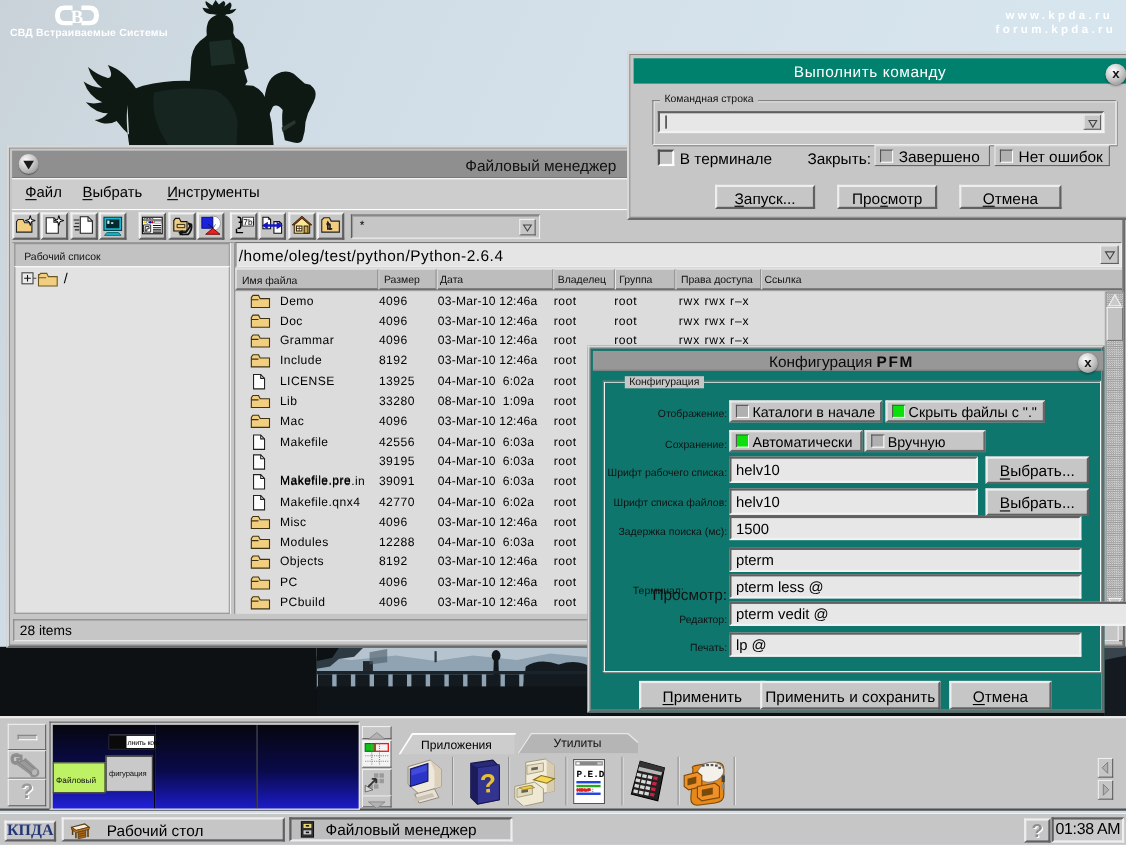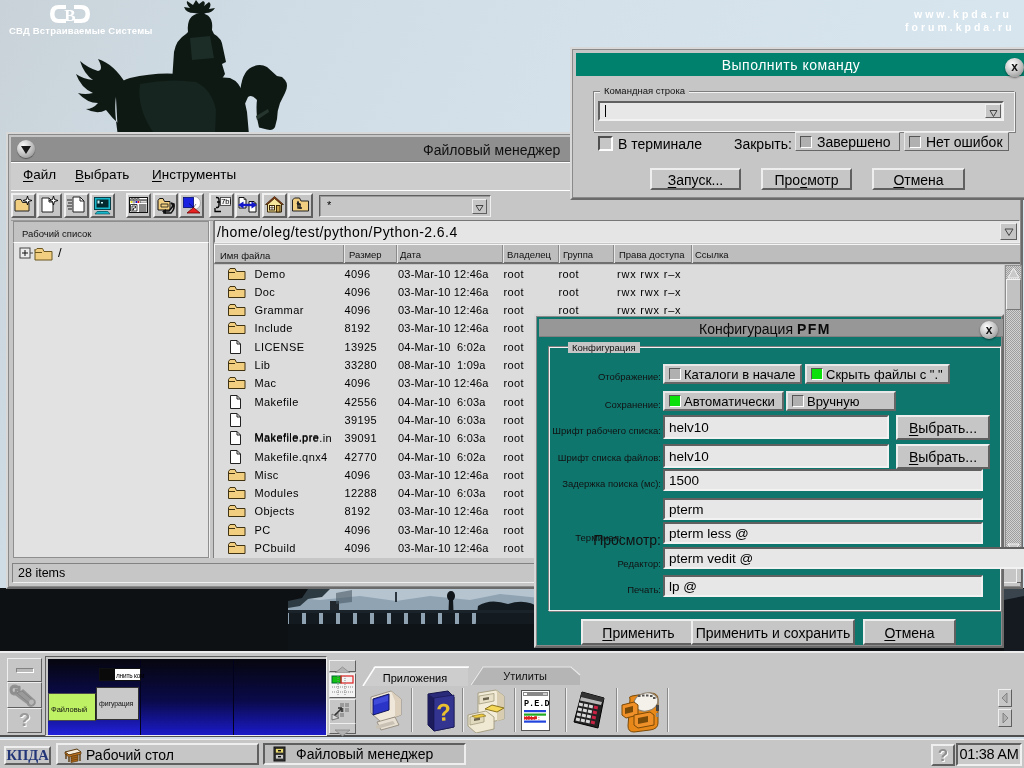--- a/index.html
+++ b/index.html
@@ -708,21 +708,21 @@
       <div style="font-size:14.5px;font-weight:bold;color:#233678;letter-spacing:0px;line-height:15px;font-family:'Liberation Serif';">КПДА</div>
     </div>
   <div class="abs btn" style="left:56px;top:3px;width:203px;height:22px;text-align:left;">
     <svg class="abs" style="left:5px;top:1px;" width="20" height="17">
         <path d="M2,6 L14,3 L18,6 L6,9 Z" fill="#f5ecdc" stroke="#5a3a10"></path>
         <path d="M2,6 L6,9 L18,6 L18,8 L6,11 L2,8 Z" fill="#c87820" stroke="#5a3a10" stroke-width="0.7"></path>
         <path d="M6,11 L6,16 M17,8 L17,15 M3,8 L3,13" stroke="#5a3a10" stroke-width="1.4"></path>
         <path d="M8,10.5 L15,9 L15,15 L8,16.5 Z" fill="#b06818" stroke="#5a3a10" stroke-width="0.7"></path>
         <path d="M8,12.5 L15,11 M8,14.5 L15,13" stroke="#5a3a10" stroke-width="0.7"></path>
       </svg>
-    <span style="margin-left:28px;font-size:14px;line-height:21px;">Рабочий стол</span>
+    <span style="margin-left:39px;font-size:14px;line-height:21px;">Рабочий стол</span>
   </div>
   <div class="abs" style="left:263px;top:3px;width:203px;height:22px;background:#bdbdbd;border-top:2px solid #5f5f5f;border-left:2px solid #5f5f5f;border-right:2px solid #eee;border-bottom:2px solid #eee;">
     <svg class="abs" style="left:7px;top:1px;" width="16" height="17">
         <rect x="2" y="1" width="11" height="14" fill="#3a3a3a" stroke="#111"></rect>
         <rect x="3.5" y="2.5" width="8" height="4.5" fill="#e8d870" stroke="#111" stroke-width="0.6"></rect>
         <rect x="3.5" y="8.5" width="8" height="4.5" fill="#c8c8c8" stroke="#111" stroke-width="0.6"></rect>
         <rect x="6" y="4" width="3" height="1.4" fill="#111"></rect>
         <rect x="6" y="10" width="3" height="1.4" fill="#111"></rect>
       </svg>
     <span style="margin-left:31px;font-size:14px;line-height:19px;color:#000;">Файловый менеджер</span>

